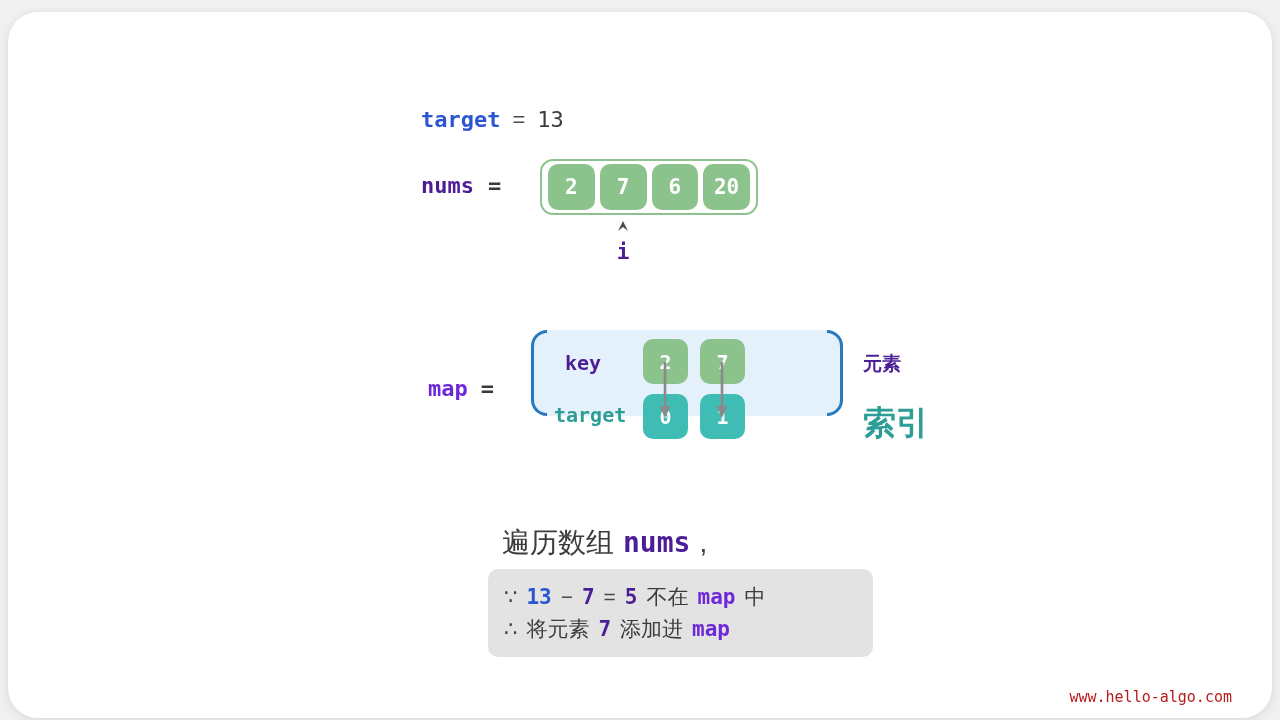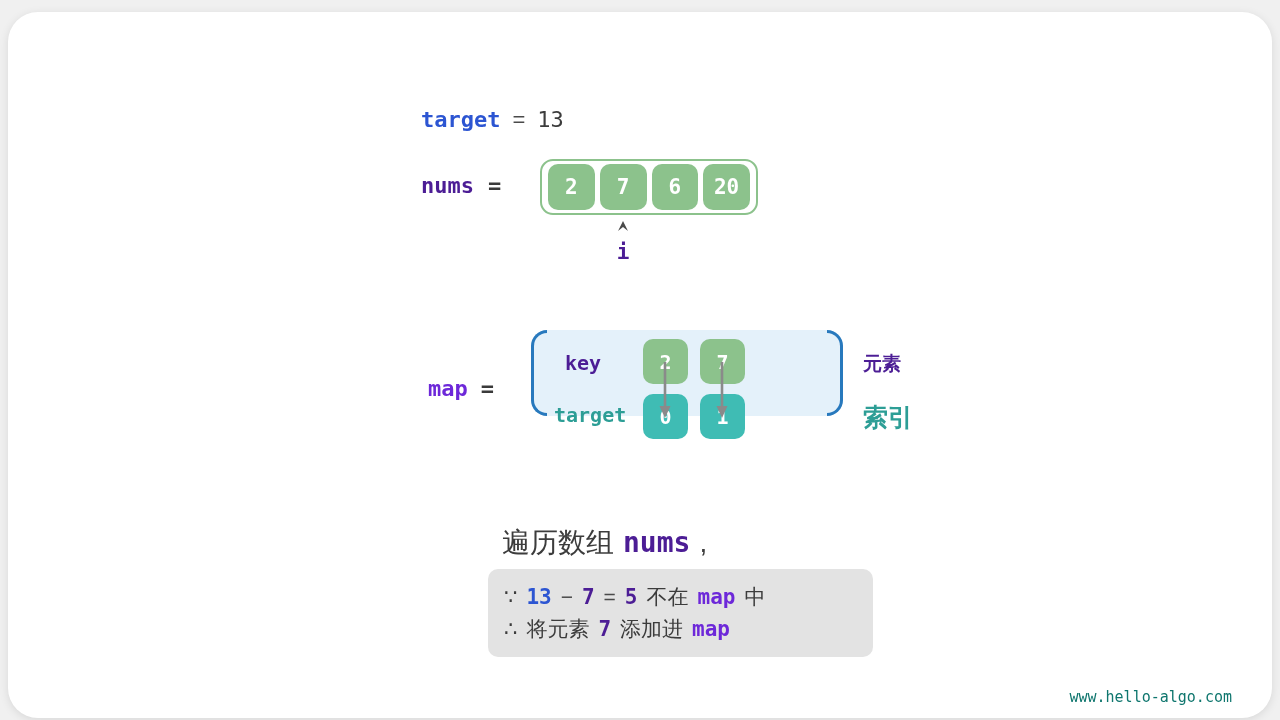--- a/index.html
+++ b/index.html
@@ -88,21 +88,21 @@
     color: #FFFFFF; font-size: 20px; font-weight: 600;
     display: flex; align-items: center; justify-content: center;
   }
   .key-cell   { background: #8CC28C; top: 9px; }
   .value-cell { background: #3FBCB4; top: 64px; }
   .col-1 { left: 112px; }
   .col-2 { left: 169px; }
   .map-arrows { position: absolute; left: 0; top: 0; pointer-events: none; }
 
   .legend-element { left: 855px; top: 339px; font-size: 19px; }
-  .legend-index   { left: 855px; top: 389px; font-size: 25px; }
+  .legend-index   { left: 855px; top: 389px; font-size: 33px; }
 
   
   .caption {
     left: 494px; top: 512px;
     display: flex; align-items: baseline; gap: 9px;
     font-size: 28px; color: #3C3C3C;
   }
   .note-box {
     left: 480px; top: 557px; width: 385px; height: 88px;
     box-sizing: border-box;
@@ -111,21 +111,21 @@
     padding: 13px 16px;
     display: flex; flex-direction: column; justify-content: space-between;
   }
   .note-line {
     display: flex; align-items: baseline; gap: 9px;
     font-size: 21px; color: #3C3C3C; line-height: 30px;
   }
 
   .watermark {
     right: 40px; top: 676px;
-    font-size: 15px; color: #0f766e;
+    font-size: 15px; color: #b91c1c;
   }
 </style>
 </head>
 <body>
 
 <div class="card">
 
   <div class="abs target-line">
     <span class="mono kw-royal">target</span>
     <span class="op-gray">=</span>

